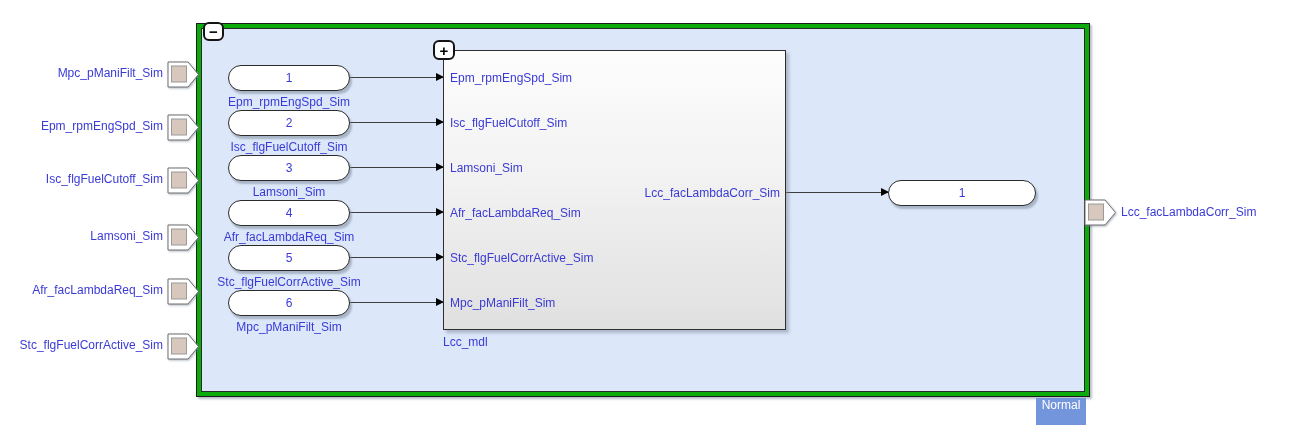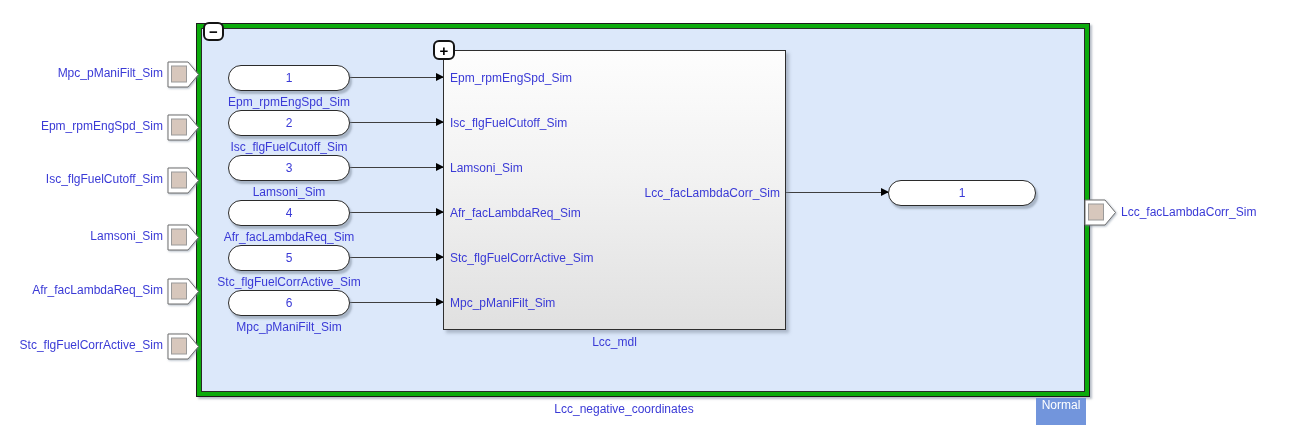--- a/index.html
+++ b/index.html
@@ -45,21 +45,21 @@
     border-left:8px solid #000;border-top:4px solid transparent;border-bottom:4px solid transparent;
   }
   
   .model-block{
     position:absolute;left:443px;top:50px;width:343px;height:280px;
     background:linear-gradient(180deg,#fdfdfd 0%,#f2f2f2 45%,#e0e0e0 100%);
     border:1px solid #2e2e2e;box-shadow:3px 3px 3px rgba(125,138,155,.5);
     z-index:5;box-sizing:border-box;
   }
   .blk-port{position:absolute;white-space:nowrap;z-index:6;}
-  .blk-name{position:absolute;left:443px;top:335px;width:343px;text-align:center;z-index:6;}
+  .blk-name{position:absolute;left:443px;top:335px;width:343px;text-align:left;z-index:6;}
   .frame-name{position:absolute;left:524px;top:402px;width:200px;text-align:center;z-index:6;}
   
   .mode-badge{
     position:absolute;left:1036px;top:398px;width:50px;height:27px;
     background:#7295dc;color:#ffffff;font-size:12px;line-height:15px;text-align:center;z-index:9;
   }
 </style>
 </head>
 <body>
 
@@ -161,17 +161,16 @@
     <span>1</span>
   </div>
 
   <svg class="port-tag" style="left:1084px;top:199px" width="33" height="27" viewBox="0 0 33 27">
       <polygon points="1,1 21,1 31.5,13.5 21,26 1,26" fill="#ffffff" stroke="#6f6f6f"></polygon>
       <rect x="4.5" y="5" width="15" height="16" fill="#d7c7bc" stroke="#9a9a9a"></rect>
     </svg>
 
   <div style="position:absolute;left:1121px;top:205px;white-space:nowrap;z-index:6">Lcc_facLambdaCorr_Sim</div>
 
-  <div class="frame-name">Lcc_negative_coordinates</div>
 
   <div class="mode-badge">Normal</div>
 
 </div>
 
 </body></html>

